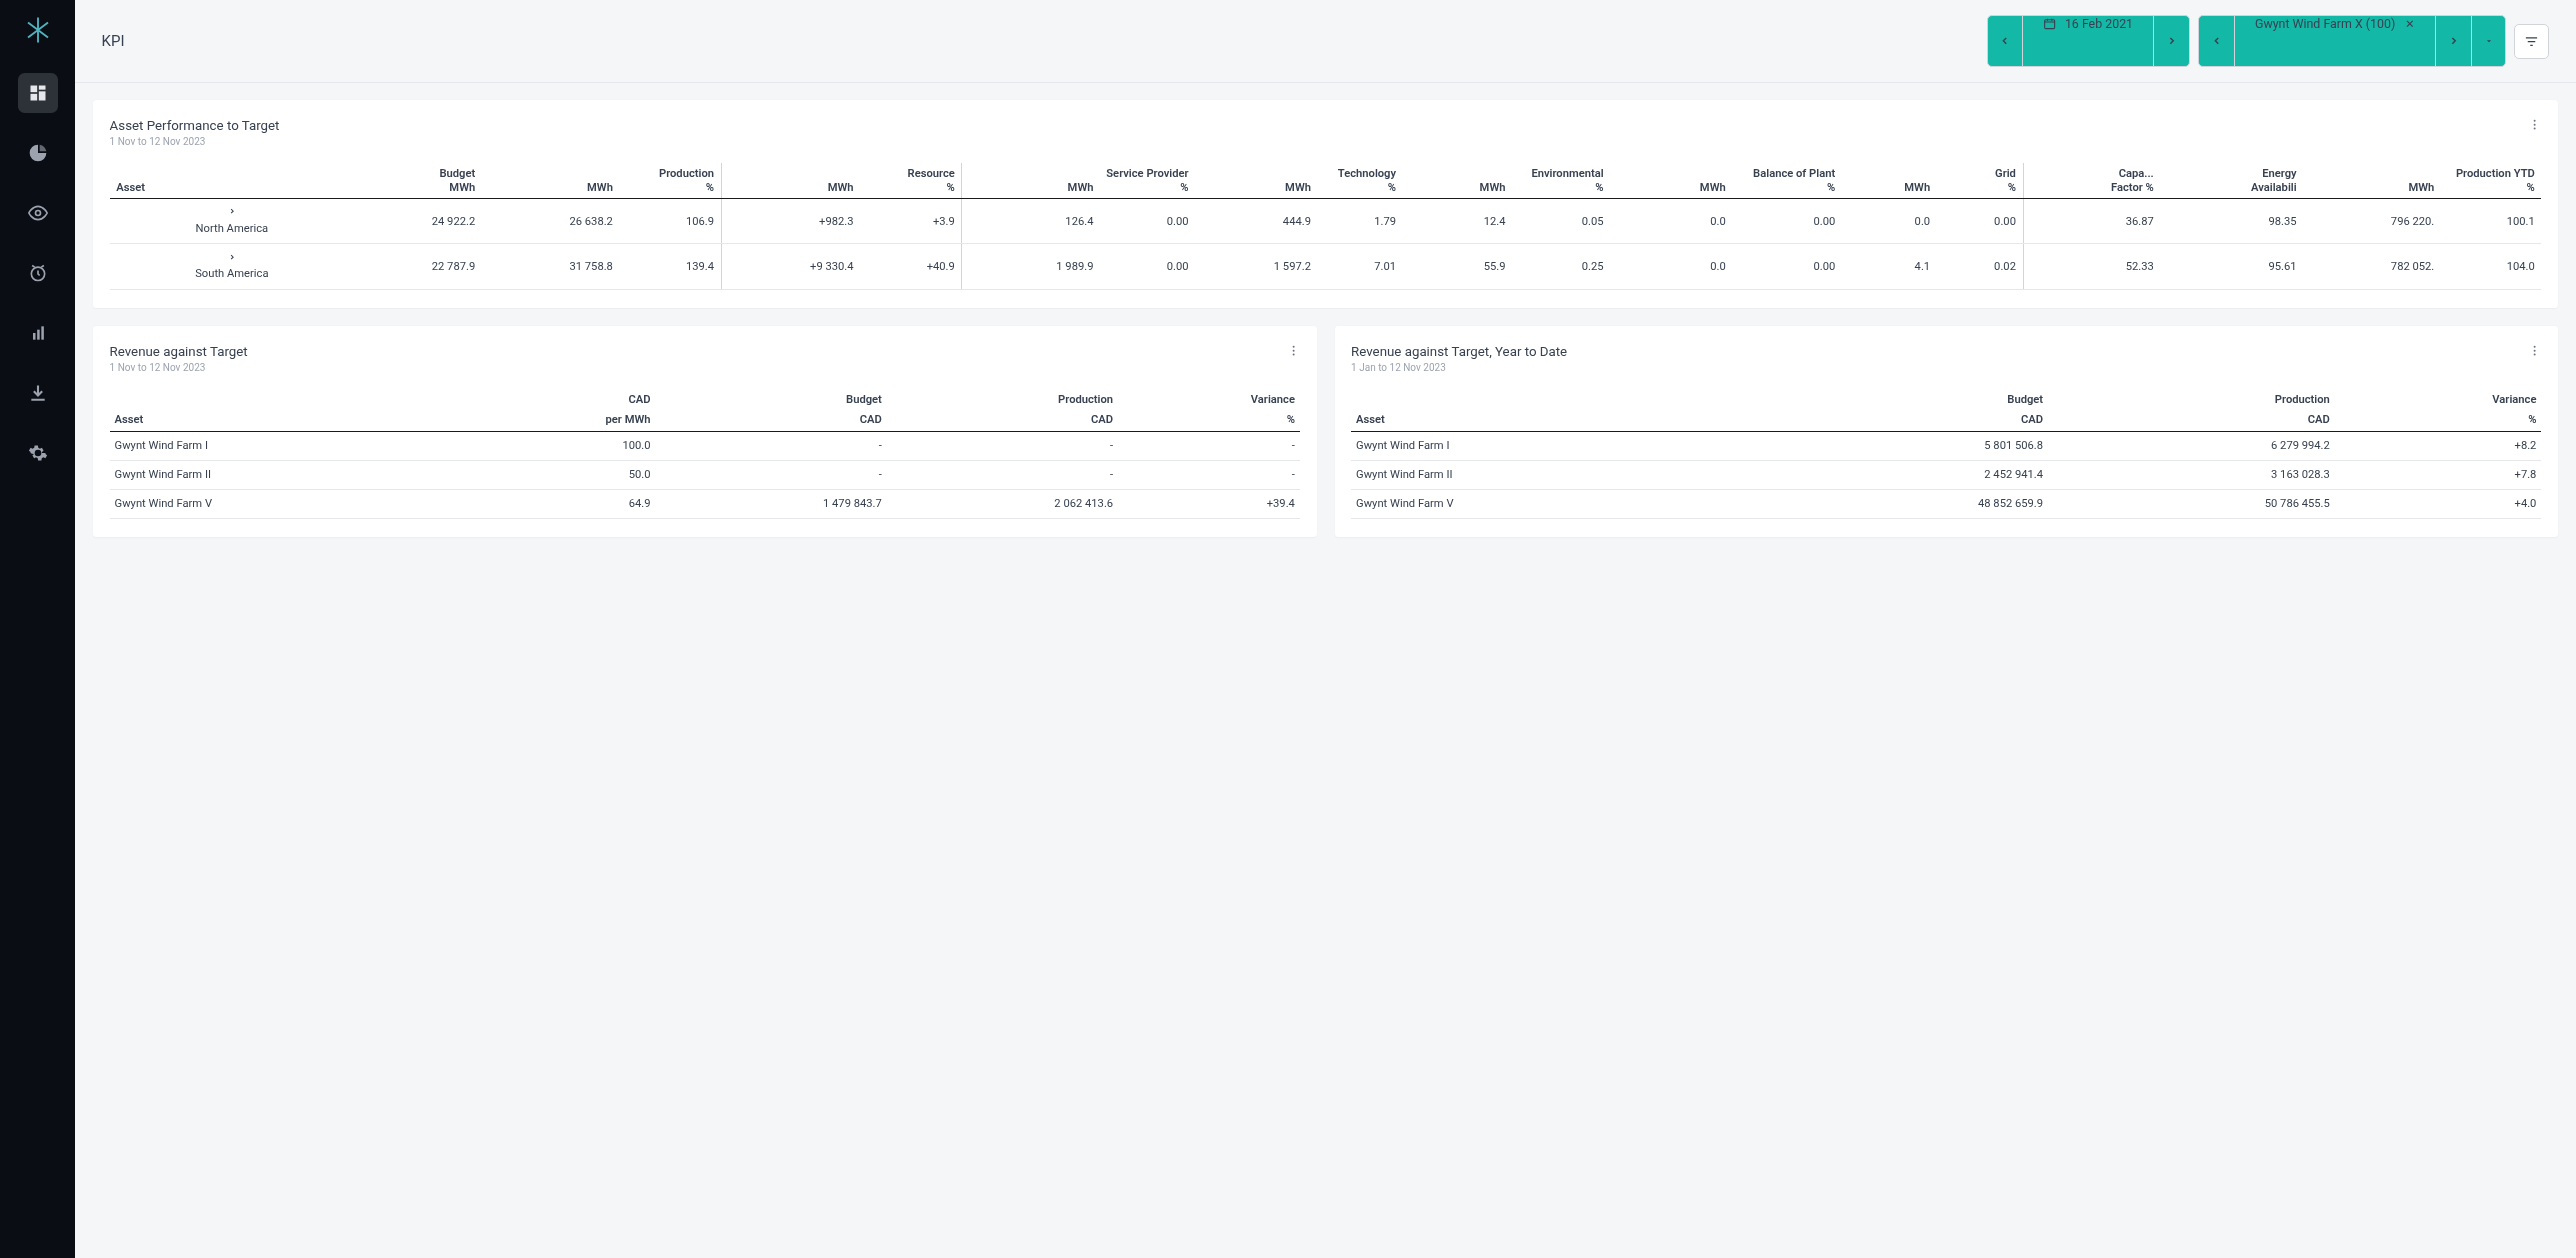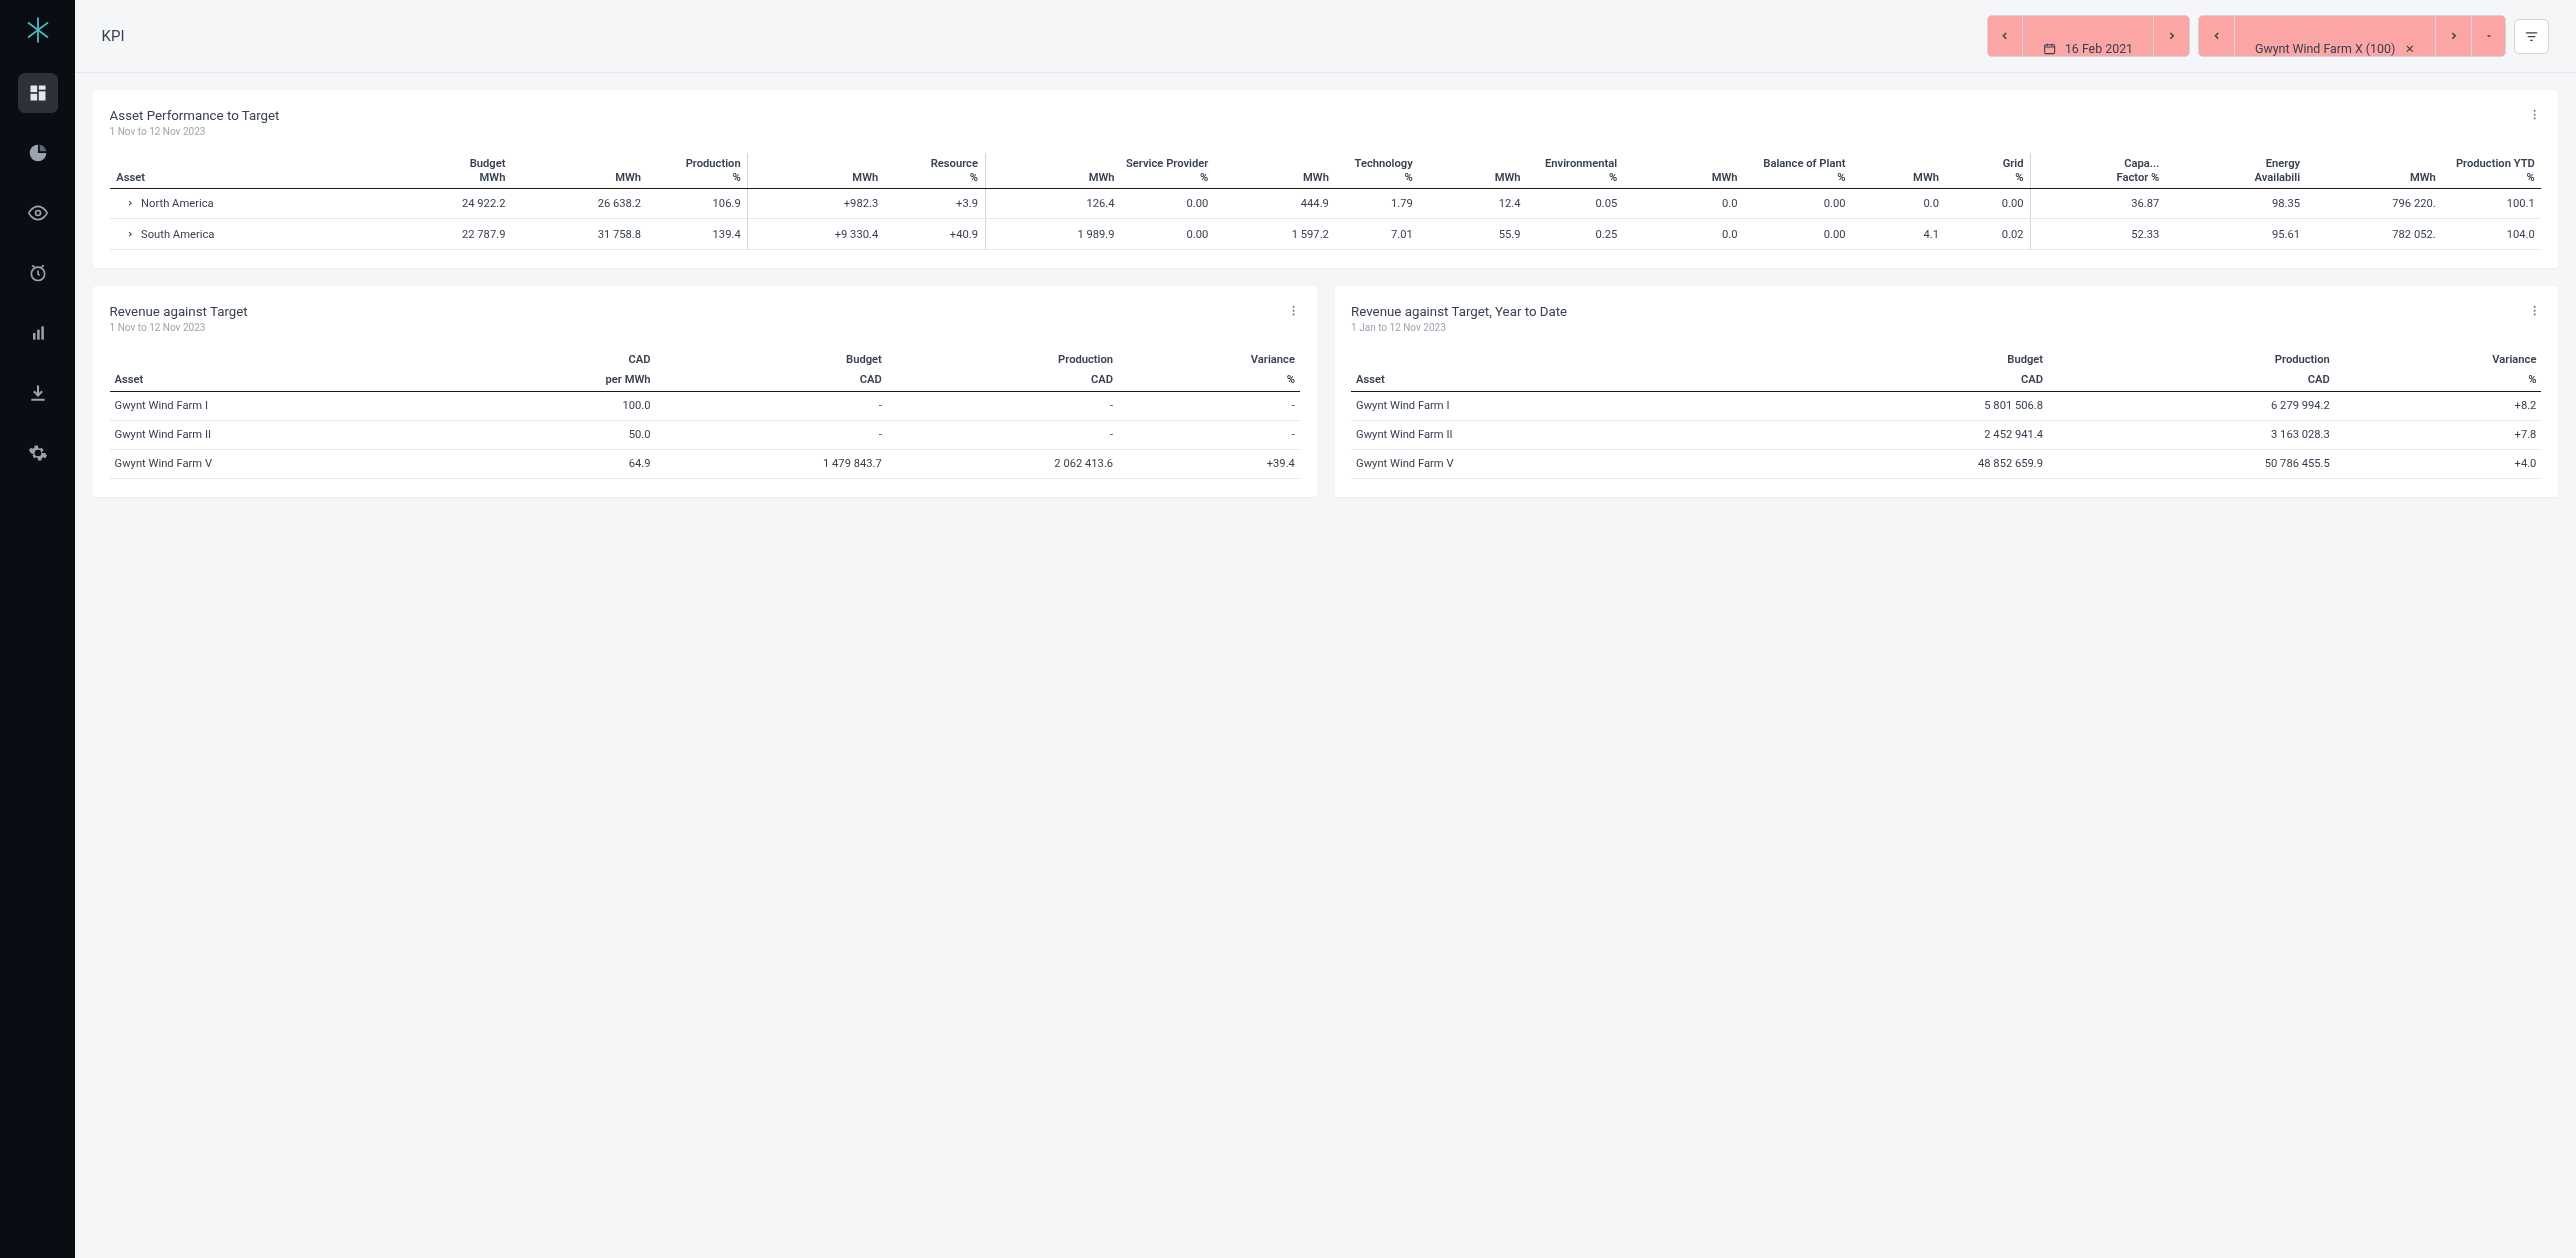--- a/index.html
+++ b/index.html
@@ -23,21 +23,21 @@
 .header-center { flex: 1; display: flex; align-items: center; justify-content: center; gap: 11.6px; }
 .status-dot { width: 11.6px; height: 11.6px; border-radius: 50%; background: #f97316; }
 .company-name { font-size: 18px; font-weight: 600; color: #1a1a1a; }
 .user-email { font-size: 16px; color: #0891b2; font-weight: 500; }
 .header-menu { margin-left: 20px; color: #6b7280; cursor: pointer; }
 
 
 .subheader { background: #f5f6f8; padding: 15px 26.6px; display: flex; align-items: center; border-bottom: 0.8px solid #e5e7eb; }
 .page-title { font-size: 15px; color: #374151; }
 .subheader-right { margin-left: auto; display: flex; gap: 8.3px; align-items: center; }
-.pill { background: #fca5a5; border: 0.8px solid #d1d5db; border-radius: 5px; height: 42px; display: flex; align-items: flex-end; }
+.pill { background: #14b8a6; border: 0.8px solid #d1d5db; border-radius: 5px; height: 52px; display: flex; align-items: flex-start; }
 .pill-seg { padding: 0 11.6px; height: 100%; display: flex; align-items: center; gap: 8.3px; cursor: pointer; color: #374151; }
 .pill-seg.border-r { border-right: 0.8px solid #d1d5db; }
 .pill-seg.border-l { border-left: 0.8px solid #d1d5db; }
 .pill-center { padding: 0 20px; display: flex; align-items: center; gap: 8.3px; font-size: 12.4px; color: #374151; }
 .icon-btn { background: #fff; border: 0.8px solid #d1d5db; border-radius: 5px; width: 35px; height: 35px; display: flex; align-items: center; justify-content: center; cursor: pointer; color: #374151; }
 
 
 .content { flex: 1; overflow-y: auto; padding: 16.6px 18px; display: flex; flex-direction: column; gap: 18px; }
 
 .card { background: #fff; border-radius: 3.3px; padding: 18px 16.6px; box-shadow: 0 0.8px 1.7px rgba(0,0,0,0.04); }
@@ -53,21 +53,21 @@
 .perf-wrap { overflow-x: auto; }
 .perf { width: 100%; border-collapse: collapse; font-size: 11.2px; white-space: nowrap; }
 .perf thead th { text-align: right; font-weight: 600; color: #374151; padding: 3.3px 6.6px; vertical-align: bottom; }
 .perf thead th:first-child { text-align: left; }
 .perf thead tr.group th { padding-bottom: 0; }
 .perf thead tr.units th { font-weight: 600; padding-top: 1.7px; border-bottom: 1.7px solid #1a1a1a; }
 .perf tbody td { padding: 8.3px 6.6px; text-align: right; border-bottom: 0.8px solid #e5e7eb; color: #374151; }
 .perf tbody td:first-child { text-align: left; }
 .sep-l { border-left: 0.8px solid #d1d5db; margin-top: 48px; }
 .pos { color: #0891b2; }
-.asset-name { display: flex; align-items: center; gap: 6.6px; padding-left: 10px; }
+.asset-name { display: flex; align-items: center; gap: 6.6px; padding-left: 10px; flex-direction: column; }
 .chev { width: 8.3px; height: 8.3px; }
 
 
 .rev { width: 100%; border-collapse: collapse; font-size: 11.2px; }
 .rev thead th { text-align: right; font-weight: 600; color: #374151; padding: 3.3px 5px; vertical-align: bottom; }
 .rev thead th:first-child { text-align: left; }
 .rev thead tr.units th { border-bottom: 1.7px solid #1a1a1a; padding-bottom: 5px;}
 .rev tbody td { padding: 7.5px 5px; text-align: right; border-bottom: 0.8px solid #e5e7eb; color: #374151; }
 .rev tbody td:first-child { text-align: left; }
 

